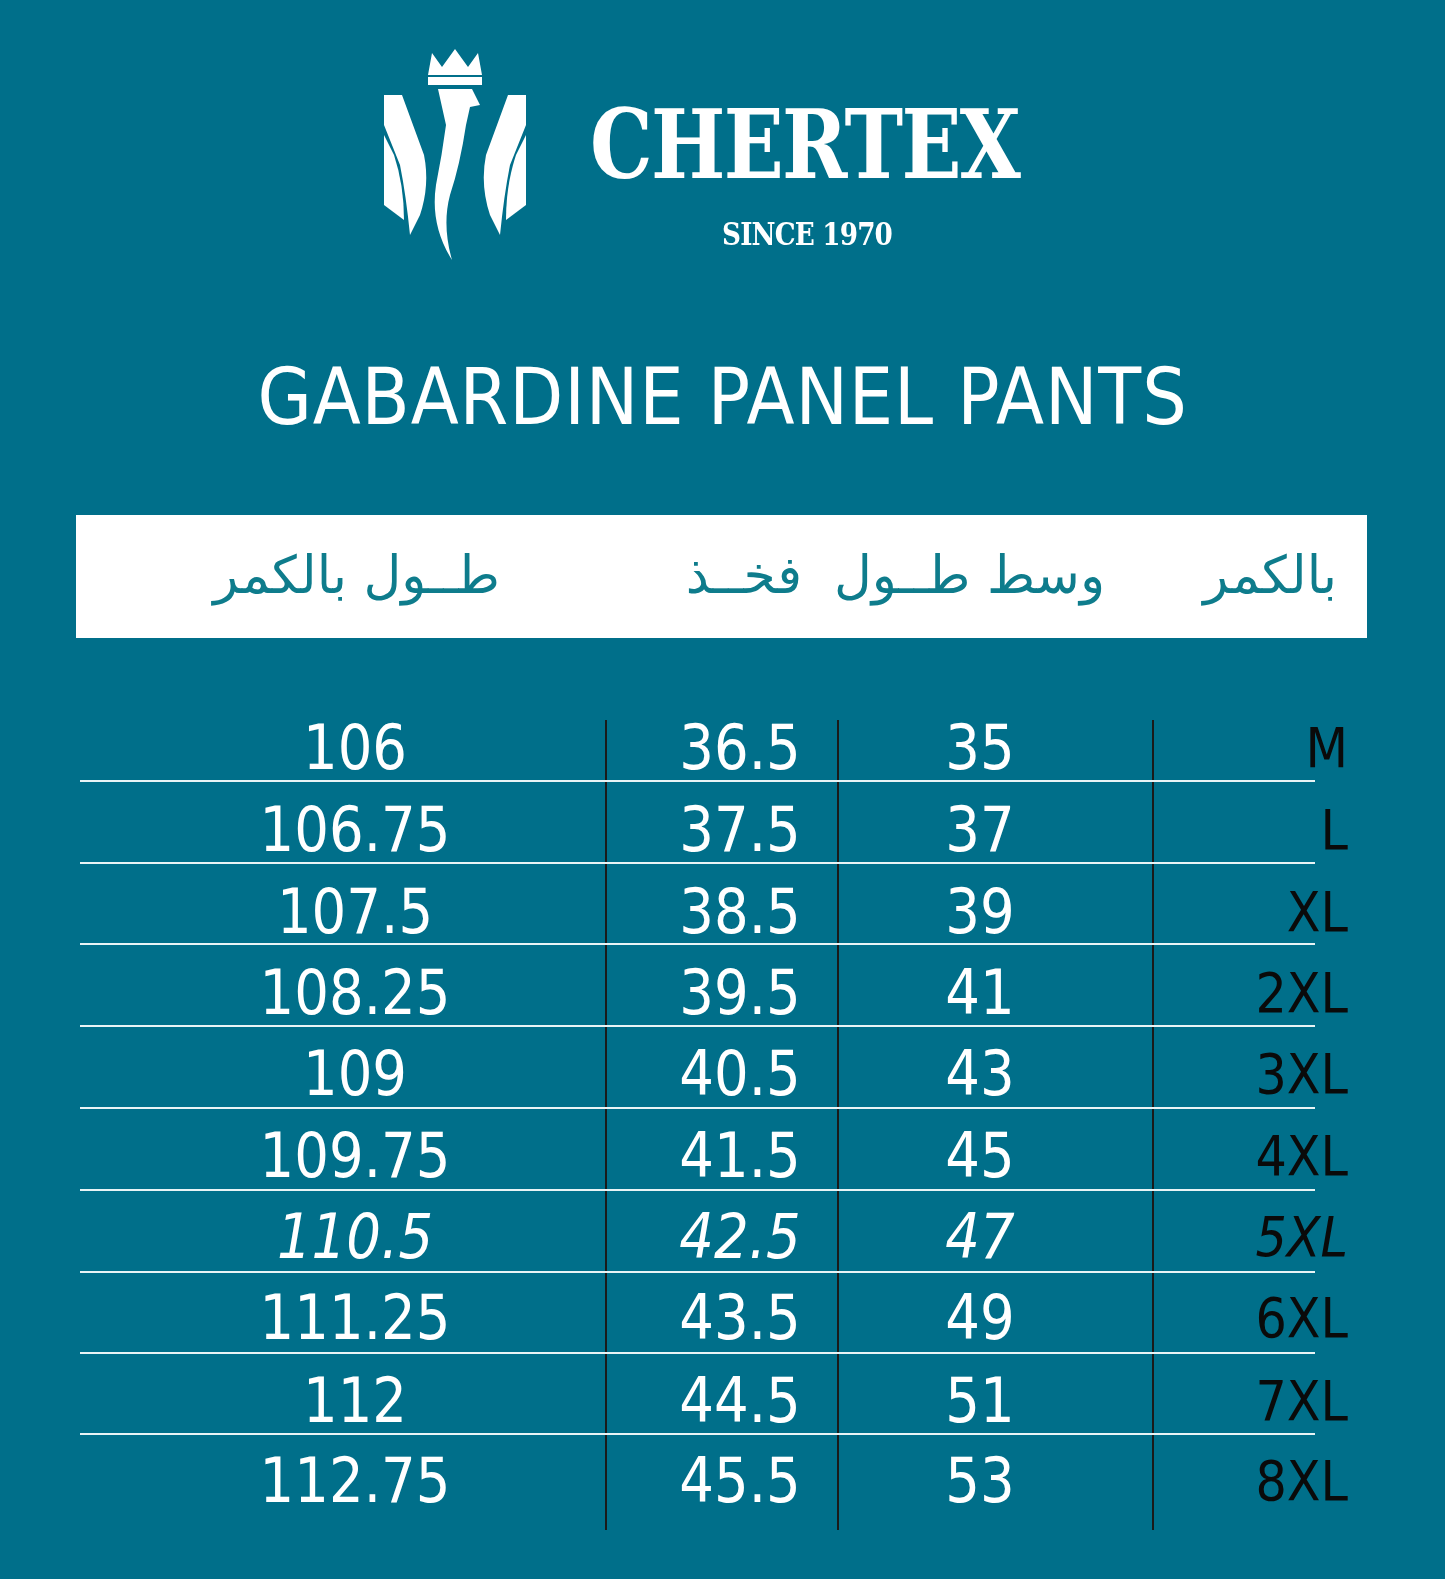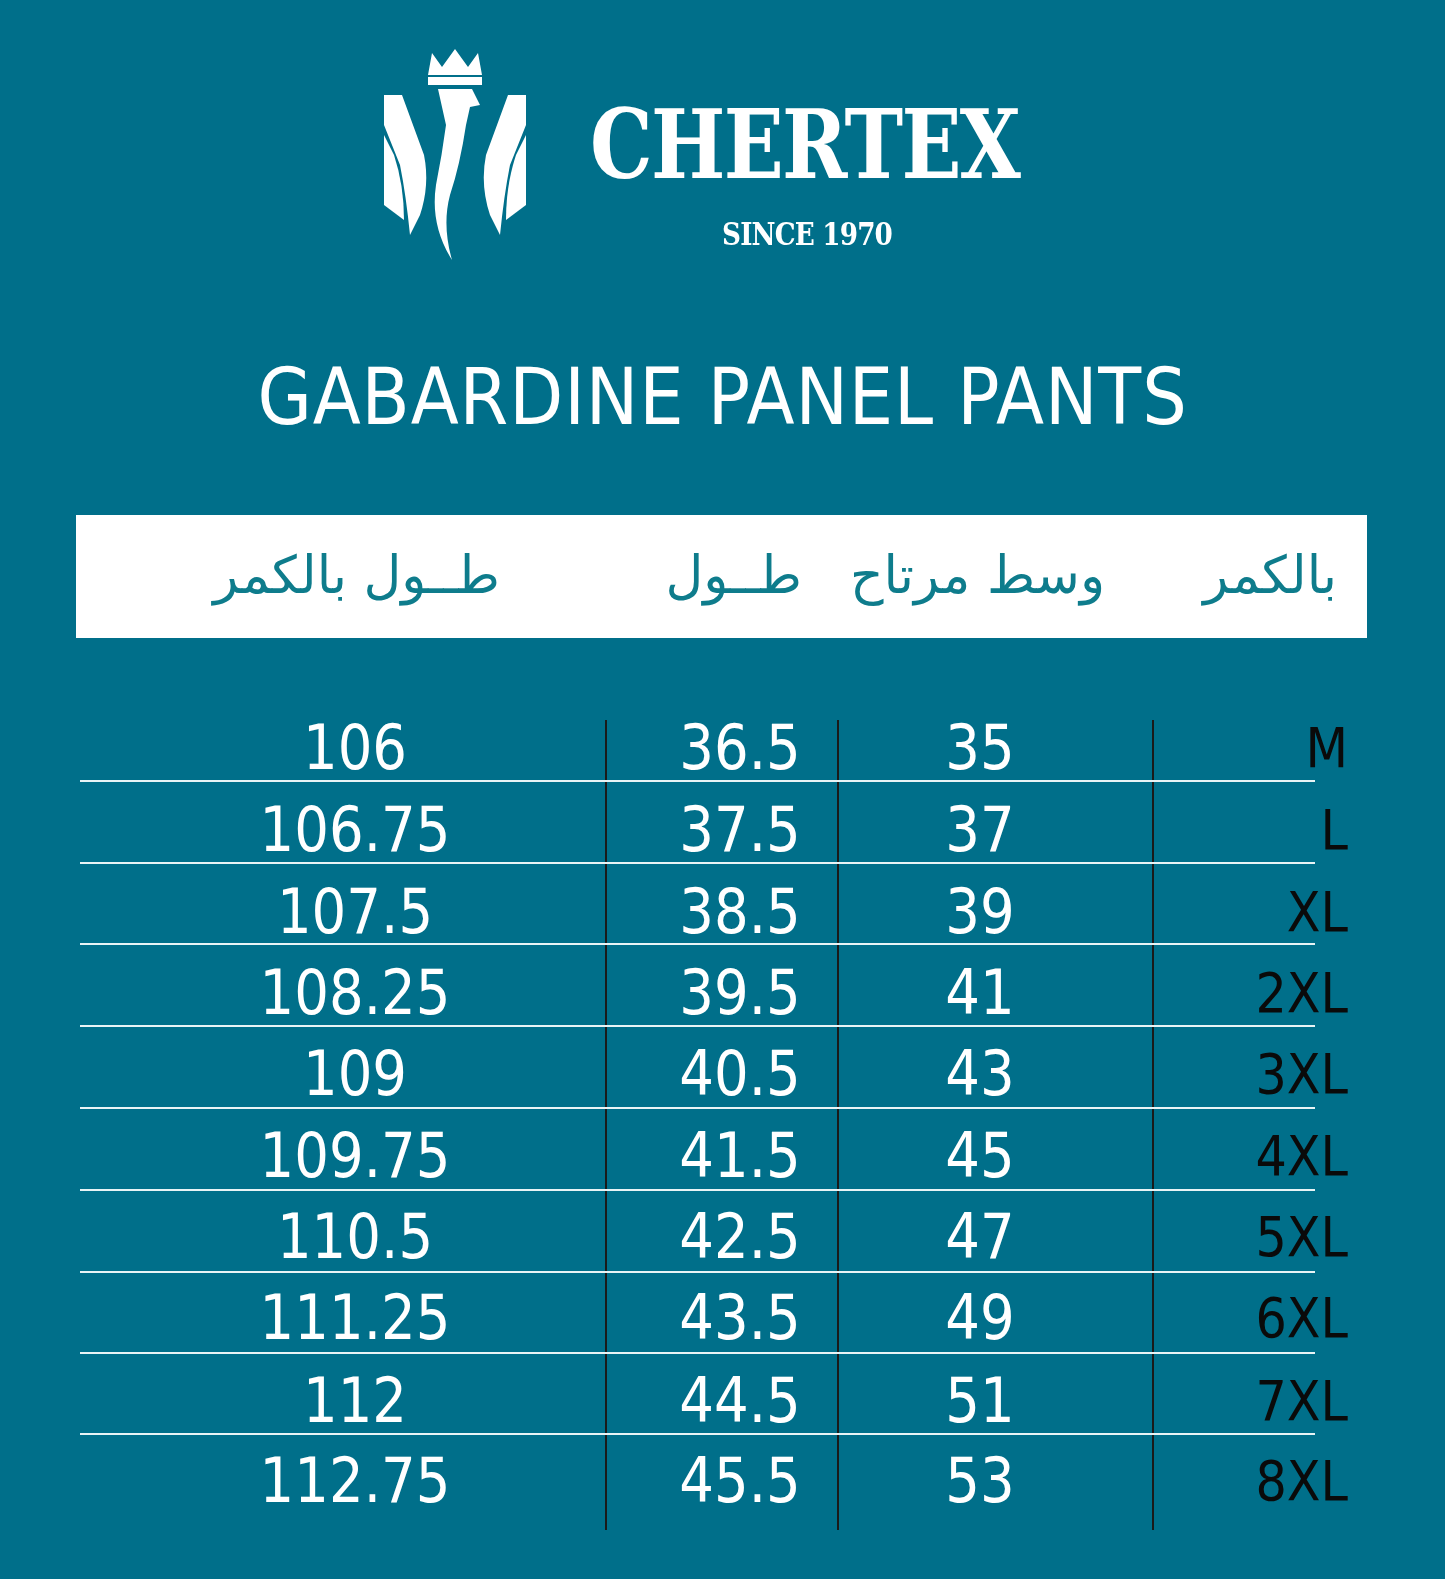--- a/index.html
+++ b/index.html
@@ -69,22 +69,22 @@
     <path d="M146 90 L136 110 Q126 140 126 175 L146 160 Z" fill="#fff"></path>
   </svg>
   <div class="brand">CHERTEX</div>
   <div class="since">SINCE 1970</div>
 </div>
 
 <div class="title">GABARDINE PANEL PANTS</div>
 
 <div class="header-band">
   <div class="hcell" style="right:30px;">بالكمر</div>
-  <div class="hcell" style="right:262px;">وسط مرتاح</div>
-  <div class="hcell" style="right:565px;">طــول</div>
+  <div class="hcell" style="right:262px;">وسط طــول</div>
+  <div class="hcell" style="right:565px;">فخــذ</div>
   <div class="hcell" style="right:867px;">طــول بالكمر</div>
 </div>
 
 <div class="vline" style="left:605px;"></div>
 <div class="vline" style="left:837px;"></div>
 <div class="vline" style="left:1152px;"></div>
 
 <div class="rows">
   <div class="row" style="top:707px;">
     <div class="cell c-len">106</div>
@@ -127,21 +127,21 @@
   <div class="hline" style="top:1107px;"></div>
 
   <div class="row" style="top:1115px;text-decoration:underline;">
     <div class="cell c-len">109.75</div>
     <div class="cell c-thigh">41.5</div>
     <div class="cell c-waist">45</div>
     <div class="cell c-size">4XL</div>
   </div>
   <div class="hline" style="top:1189px;"></div>
 
-  <div class="row" style="top:1196px;">
+  <div class="row" style="top:1196px;font-style:italic;">
     <div class="cell c-len">110.5</div>
     <div class="cell c-thigh">42.5</div>
     <div class="cell c-waist">47</div>
     <div class="cell c-size">5XL</div>
   </div>
   <div class="hline" style="top:1271px;"></div>
 
   <div class="row" style="top:1277px;text-decoration:underline;">
     <div class="cell c-len">111.25</div>
     <div class="cell c-thigh">43.5</div>

